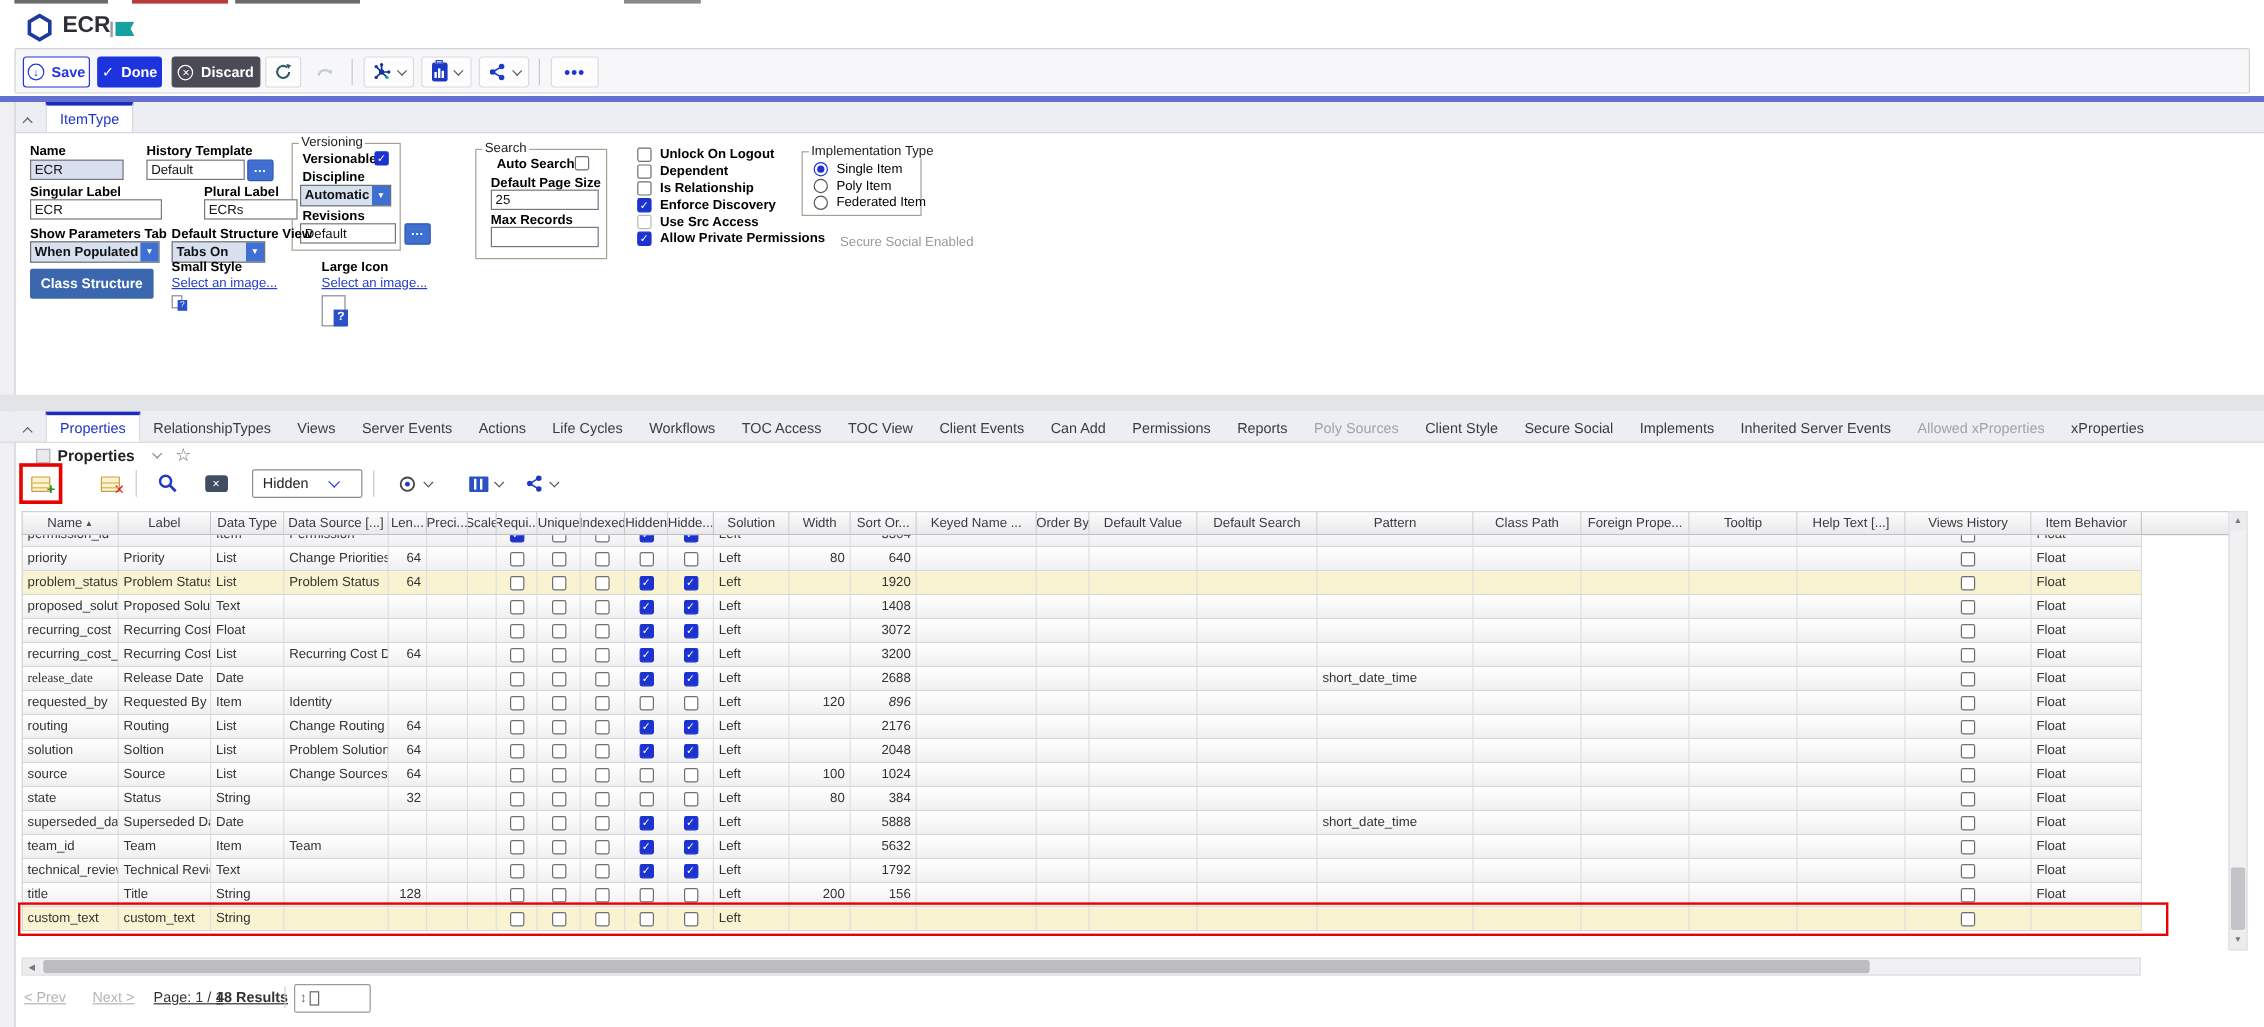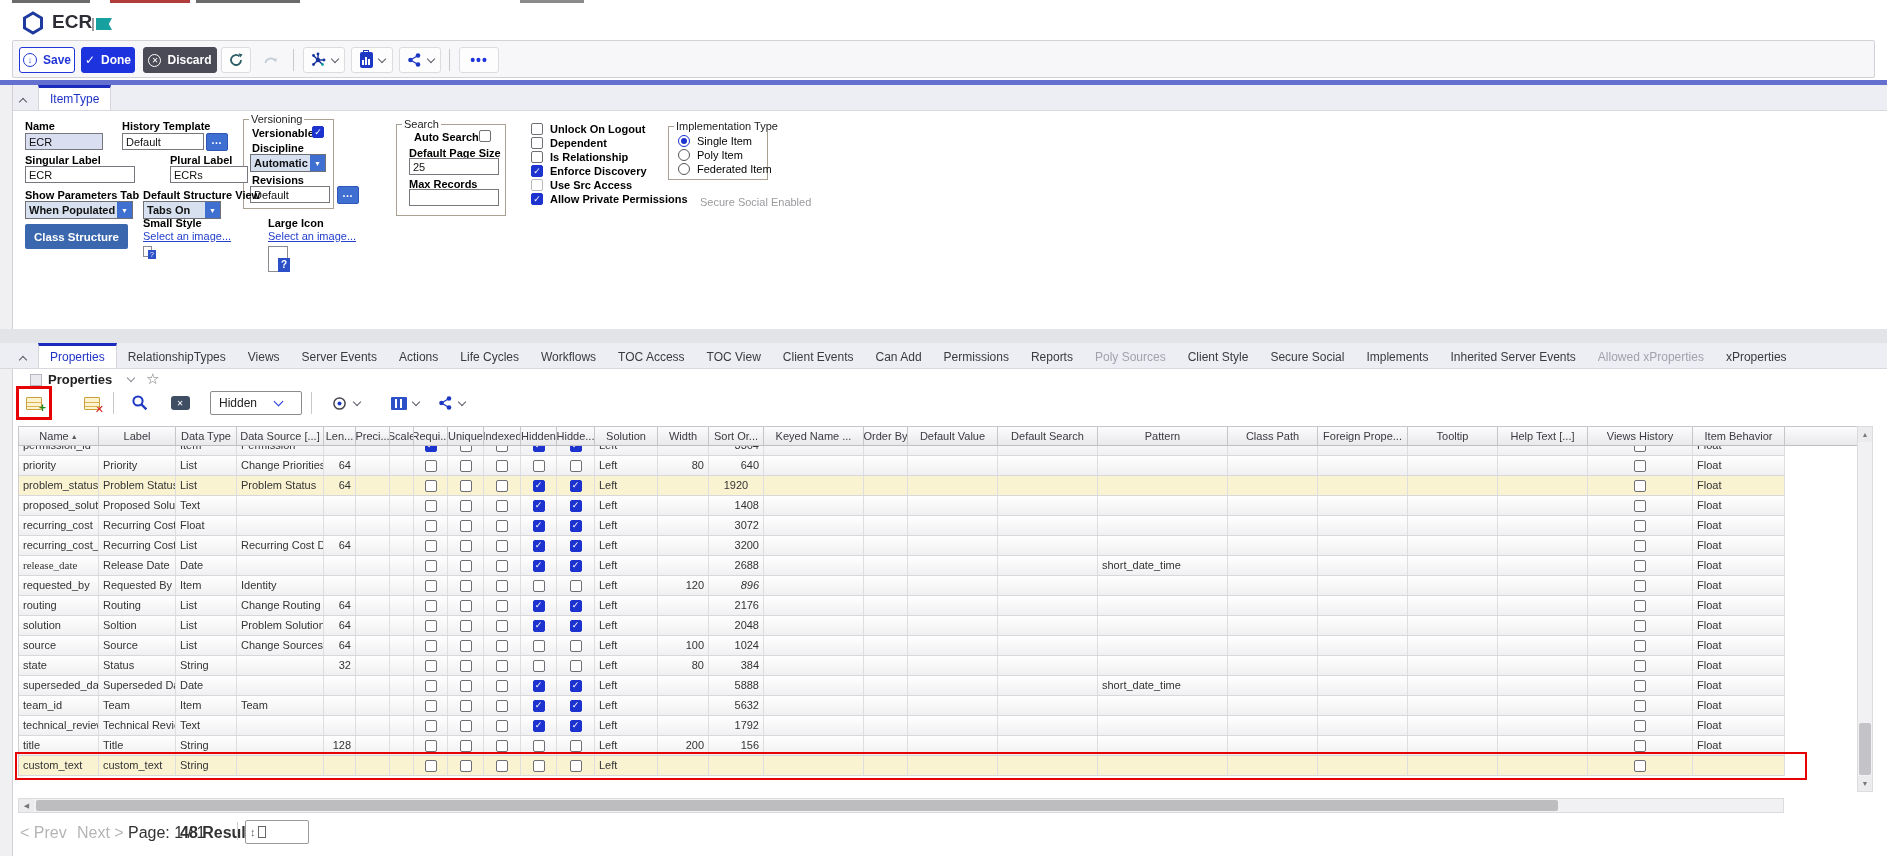--- a/index.html
+++ b/index.html
@@ -111,21 +111,21 @@
     background:#f1f1f3; border:1px solid #dcdcde; }
   .varrow { position:absolute; left:0; width:14px; height:15px; display:flex; align-items:center;
     justify-content:center; font-size:7px; color:#777; background:#ececee; }
   .vthumb { position:absolute; left:1px; width:12px; background:#c4c4c8; border-radius:2px; }
   .hscroll { position:absolute; left:18px; top:798px; width:1766px; height:15px;
     background:#f1f1f3; border:1px solid #dcdcde; }
   .harrow { position:absolute; top:0; width:15px; height:13px; display:flex; align-items:center;
     justify-content:center; font-size:7px; color:#777; background:#ececee; }
   .hthumb { position:absolute; top:1px; height:11px; background:#bdbdbf; border-radius:2px; }
   
-  .pag { position:absolute; font-size:16px; white-space:nowrap; }
+  .pag { position:absolute; font-size:12px; white-space:nowrap;text-decoration:underline; }
   .pag.dim { color:#b5b5b8; }
   .pag.dark { color:#333; }
   .pag.bold { font-weight:700; color:#333; }
   .pagesize { position:absolute; left:245px; top:820px; width:64px; height:24px;
     border:1px solid #9a9a9e; border-radius:2px; background:#fff; display:flex;
     align-items:center; padding:0 4px; gap:2px; }
   .pgicon { font-size:11px; color:#666; }
   .pgbox { width:8px; height:12px; border:1px solid #666; }
   .star { font-size:15px; color:#6e6e74; }
   .sqicon { width:12px; height:12px; border:1px solid #b5b5bf; background:#e9e9ee; }
@@ -571,21 +571,21 @@
         <span class="cb sm"></span>
       </div>
       <div class="cell ck" style="width: 36px;">
         <span class="cb sm checked"></span>
       </div>
       <div class="cell ck" style="width: 38px;">
         <span class="cb sm checked"></span>
       </div>
       <div class="cell" style="width: 63px;">Left</div>
       <div class="cell r" style="width: 51px;"></div>
-      <div class="cell r" style="width: 55px; text-align: center;">1920</div>
+      <div class="cell r" style="width: 55px;">1920</div>
       <div class="cell" style="width: 100px;"></div>
       <div class="cell" style="width: 44px;"></div>
       <div class="cell" style="width: 90px;"></div>
       <div class="cell" style="width: 100px;"></div>
       <div class="cell" style="width: 130px;"></div>
       <div class="cell" style="width: 90px;"></div>
       <div class="cell" style="width: 90px;"></div>
       <div class="cell" style="width: 90px;"></div>
       <div class="cell" style="width: 90px;"></div>
       <div class="cell ck" style="width: 105px;">

